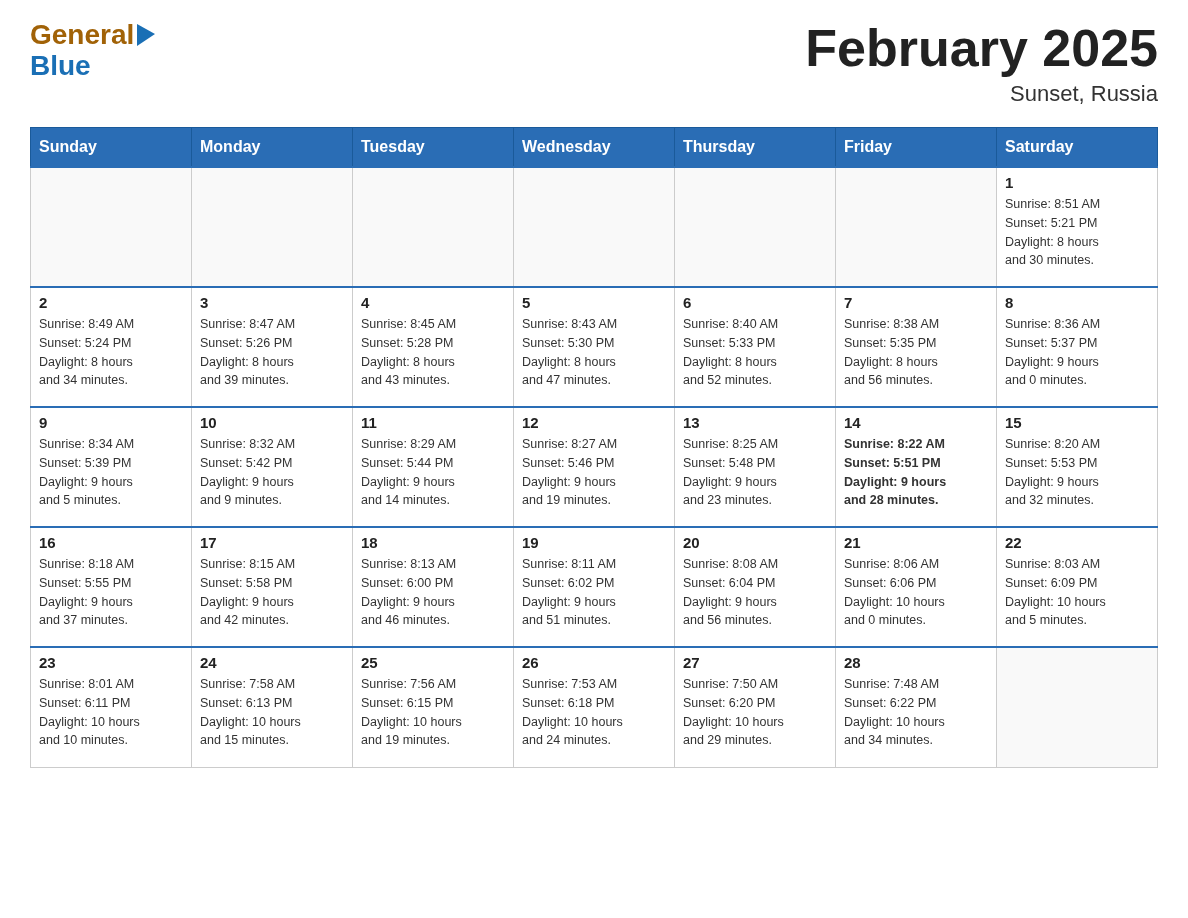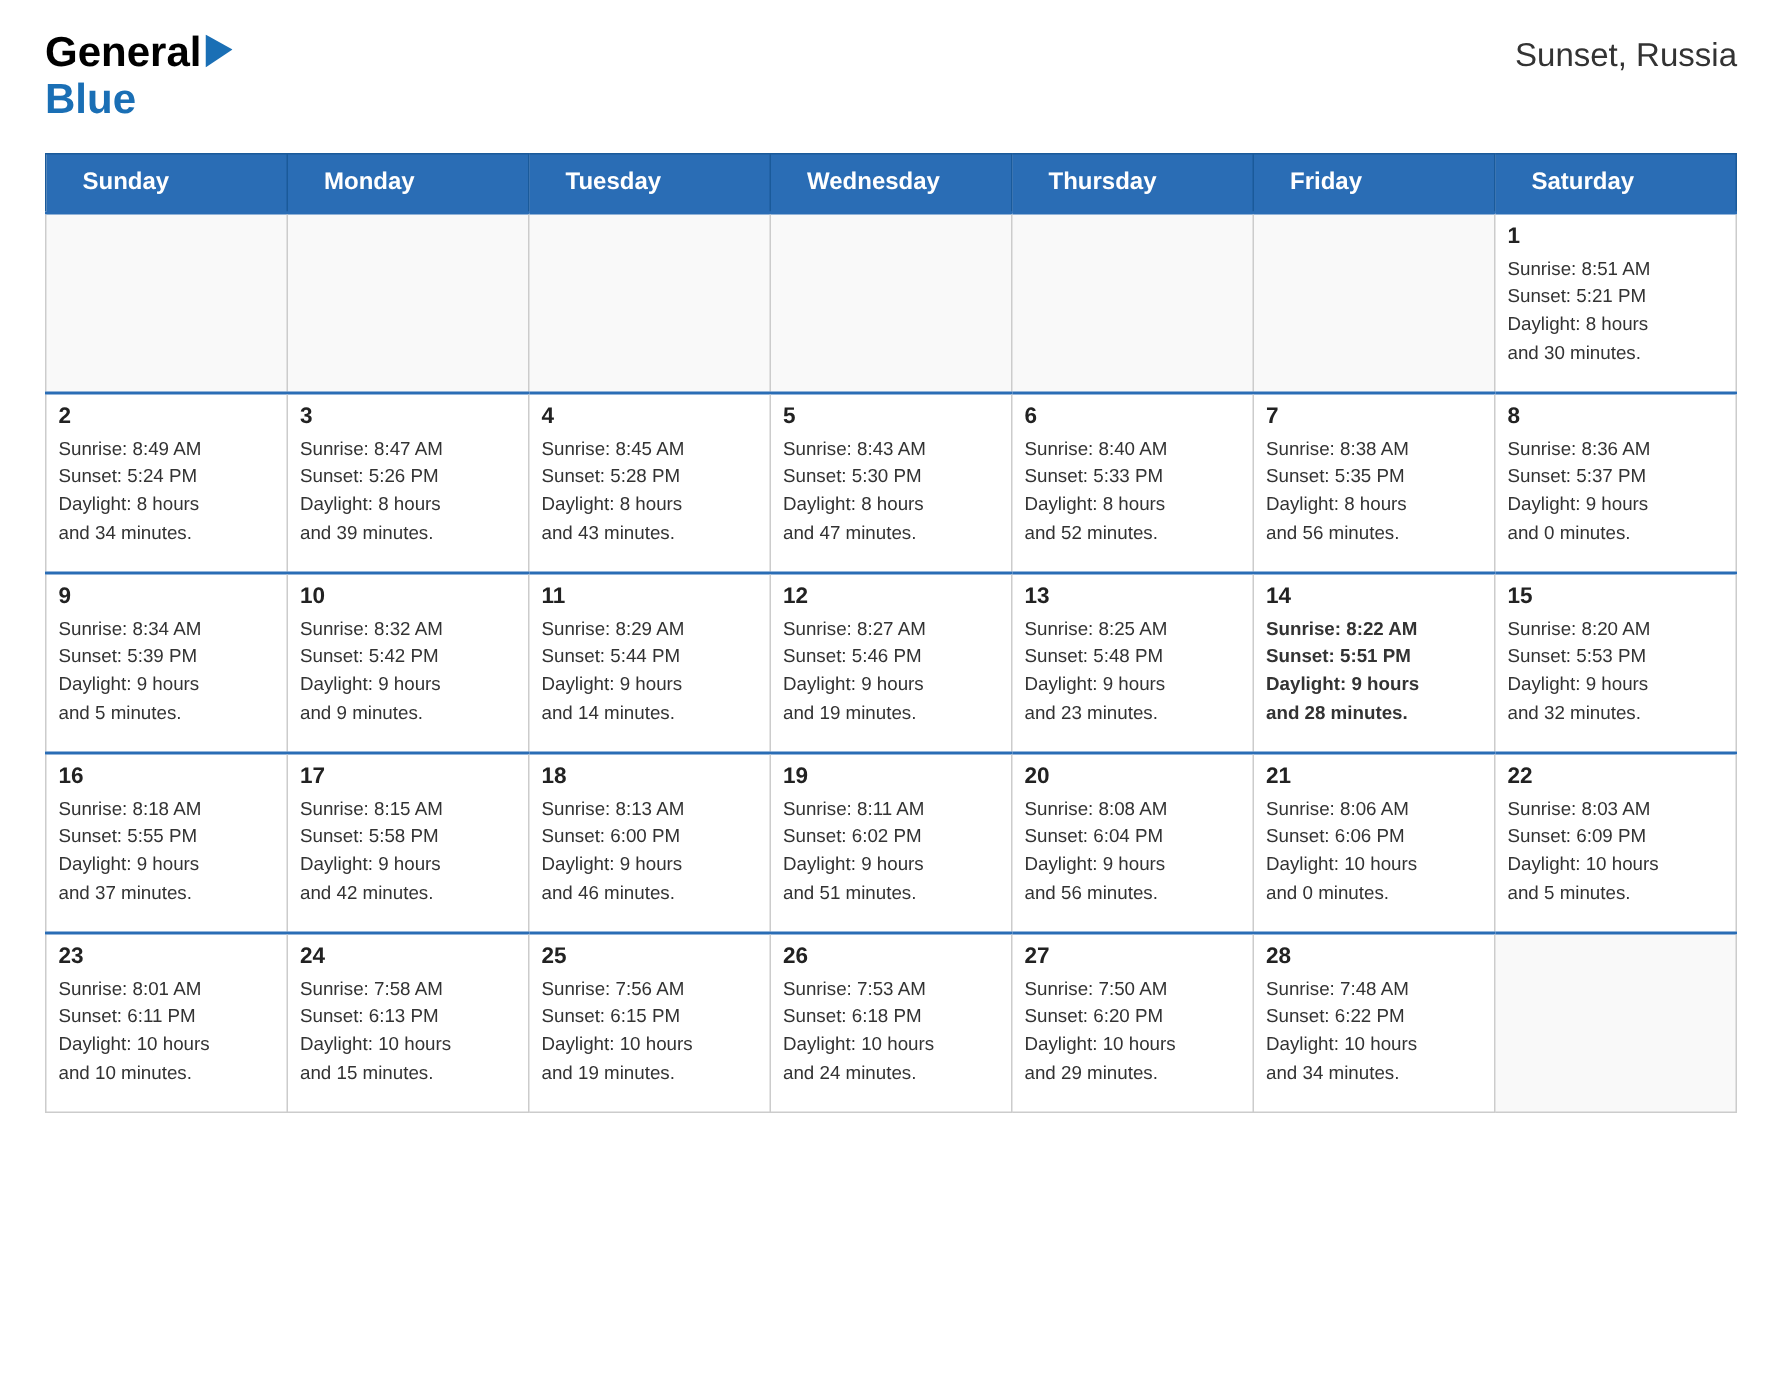--- a/index.html
+++ b/index.html
@@ -17,21 +17,21 @@
       margin-bottom: 20px;
     }
     .logo {
       display: flex;
       align-items: center;
       gap: 4px;
     }
     .logo-text-general {
       font-size: 28px;
       font-weight: bold;
-      color: #000000;
+      color: #a16207;
     }
     .logo-blue {
       font-size: 28px;
       font-weight: bold;
       color: #1a6fb5;
     }
     .title-block {
       text-align: right;
     }
     .cal-title {
@@ -48,21 +48,21 @@
     .calendar {
       width: 100%;
       border-collapse: collapse;
       table-layout: fixed;
     }
     .calendar thead tr th {
       background: #2a6db5;
       color: #fff;
       font-size: 16px;
       font-weight: bold;
-      padding: 10px 24px;
+      padding: 10px 8px;
       text-align: left;
       border: 1px solid #1a5a9a;
     }
     .calendar tbody tr td {
       border: 1px solid #bbb;
       vertical-align: top;
       padding: 6px 8px;
       height: 120px;
       font-size: 13px;
       color: #333;
@@ -102,20 +102,21 @@
         <span style="display:inline-block; margin-left:3px; margin-top:2px;">
           <svg width="18" height="22" viewBox="0 0 18 22">
             <polygon points="0,0 18,10 0,22" fill="#1a6fb5"></polygon>
           </svg>
         </span>
       </span>
       <span class="logo-blue">Blue</span>
     </div>
   </div>
   <div class="title-block">
+    <div class="cal-title">February 2025</div>
     <div class="cal-subtitle">Sunset, Russia</div>
   </div>
 </div>
 
 <table class="calendar">
   <thead>
     <tr>
     <th>Sunday</th>
         <th>Monday</th>
         <th>Tuesday</th>

